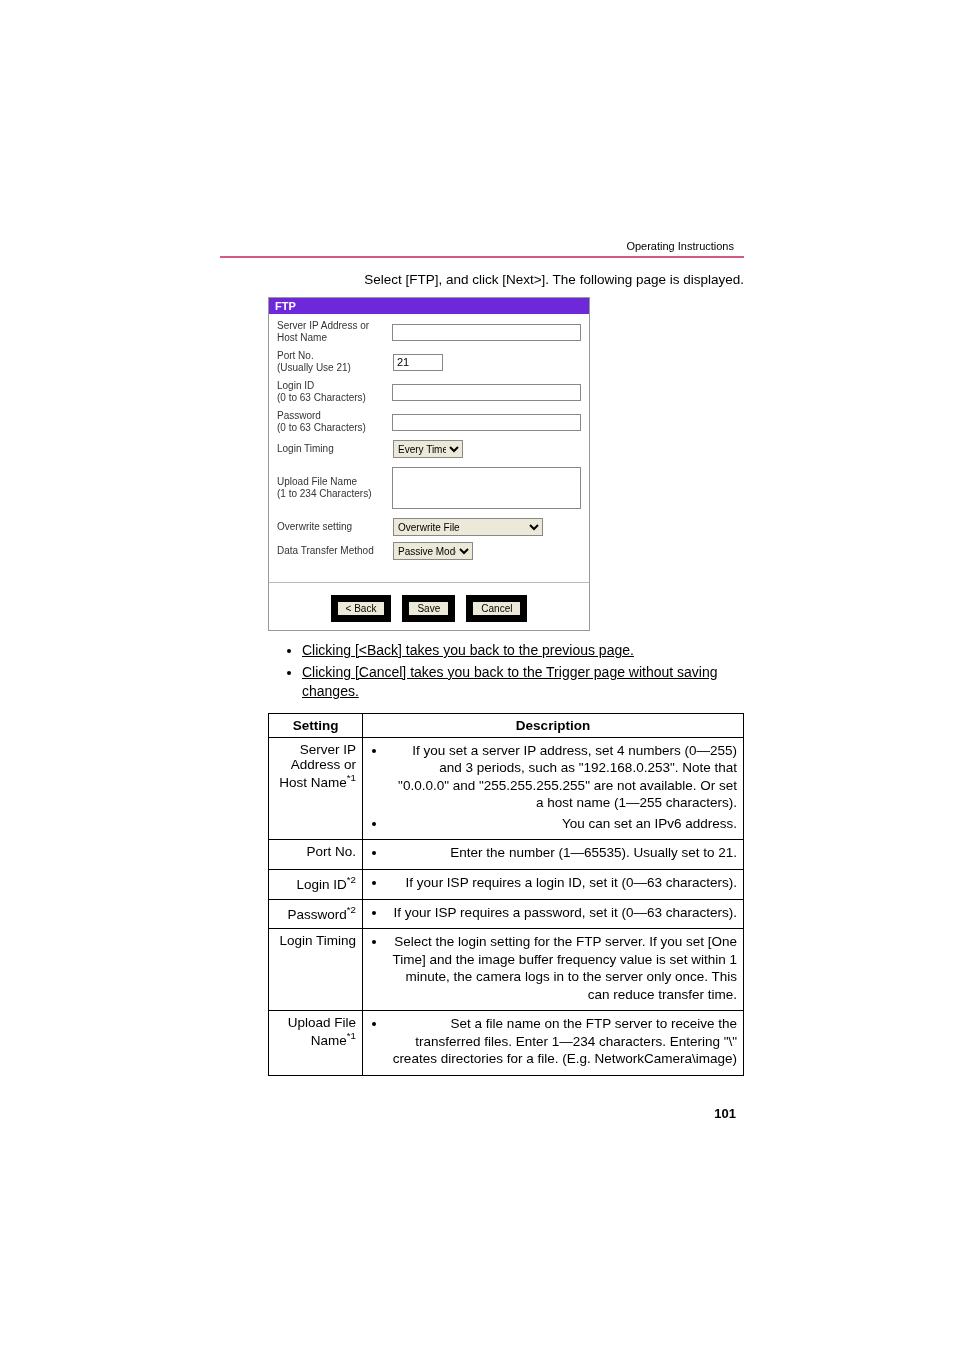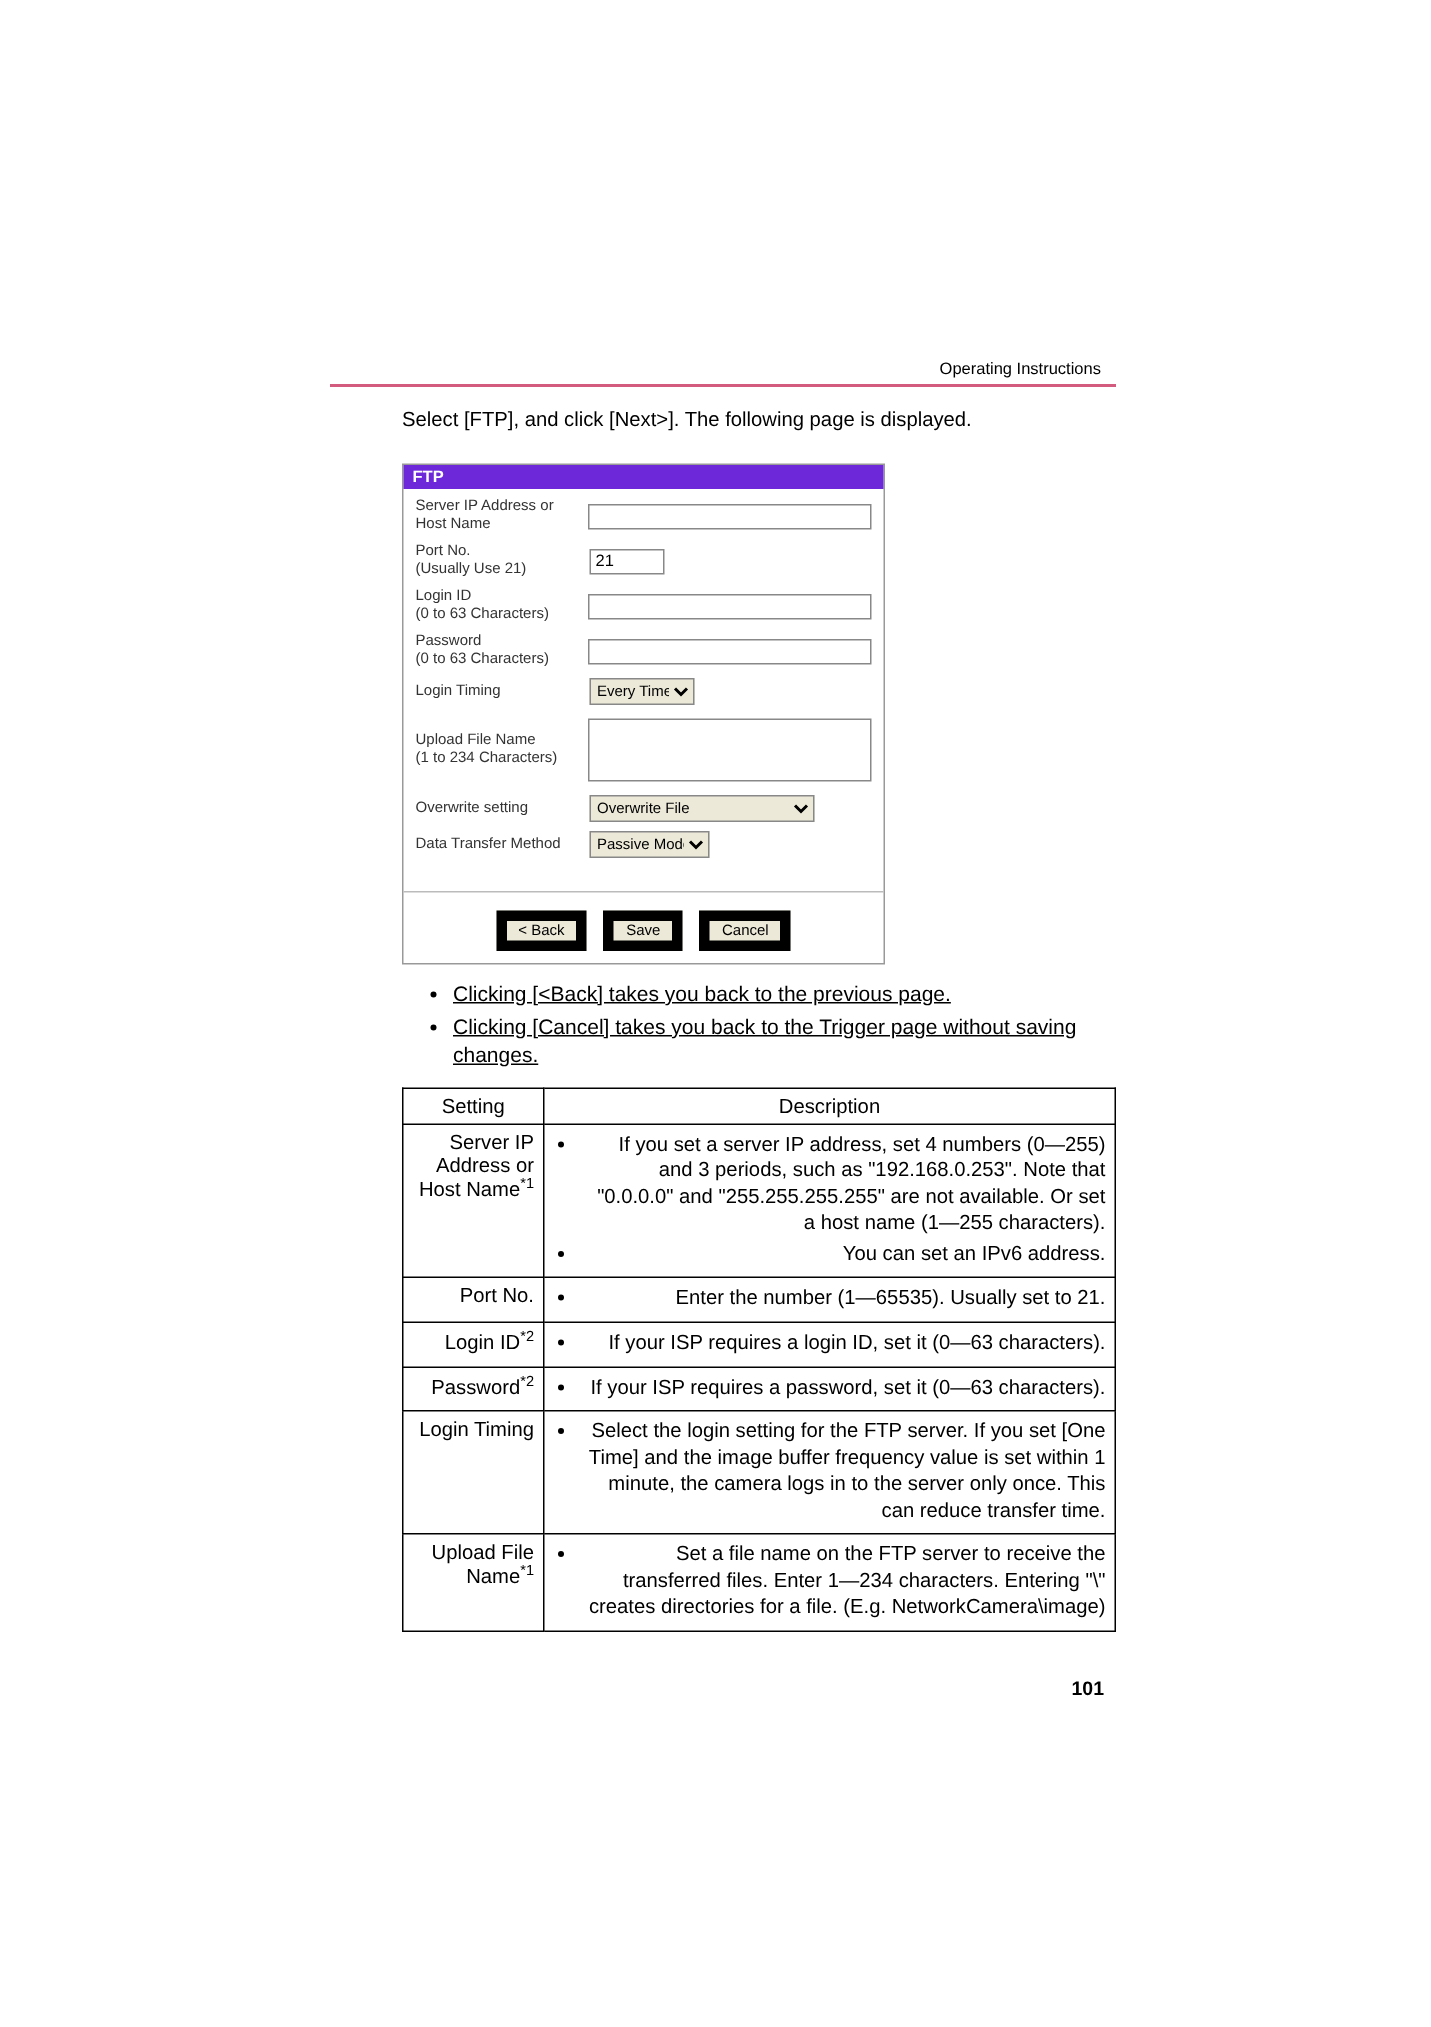--- a/index.html
+++ b/index.html
@@ -29,21 +29,22 @@
       padding: 0 210px 0 268px;
       margin-top: 14px;
     }
     .section-title {
       font-weight: bold;
       font-size: 14px;
       margin-bottom: 3px;
     }
     .intro-text {
       font-size: 13.5px;
-      margin-bottom: 22px;
+      margin-bottom: 10px;
+      text-align: right;
     }
     .form-shot {
       width: 322px;
       border: 1px solid #999;
       font-size: 11px;
       font-family: "MS Sans Serif", Tahoma, sans-serif;
       color: #333;
       margin-bottom: 10px;
     }
     .form-title {
@@ -131,21 +132,21 @@
       width: 476px;
       font-size: 13.5px;
     }
     table.settings th, table.settings td {
       border: 1px solid #000;
       padding: 4px 6px;
       vertical-align: top;
       text-align: right;
     }
     table.settings th {
-      font-weight: normal;
+      font-weight: bold;
       text-align: center;
     }
     table.settings th:first-child {
       width: 94px;
     }
     td.desc ul {
       list-style-type: disc;
       list-style-position: outside;
       margin-left: 18px;
     }

